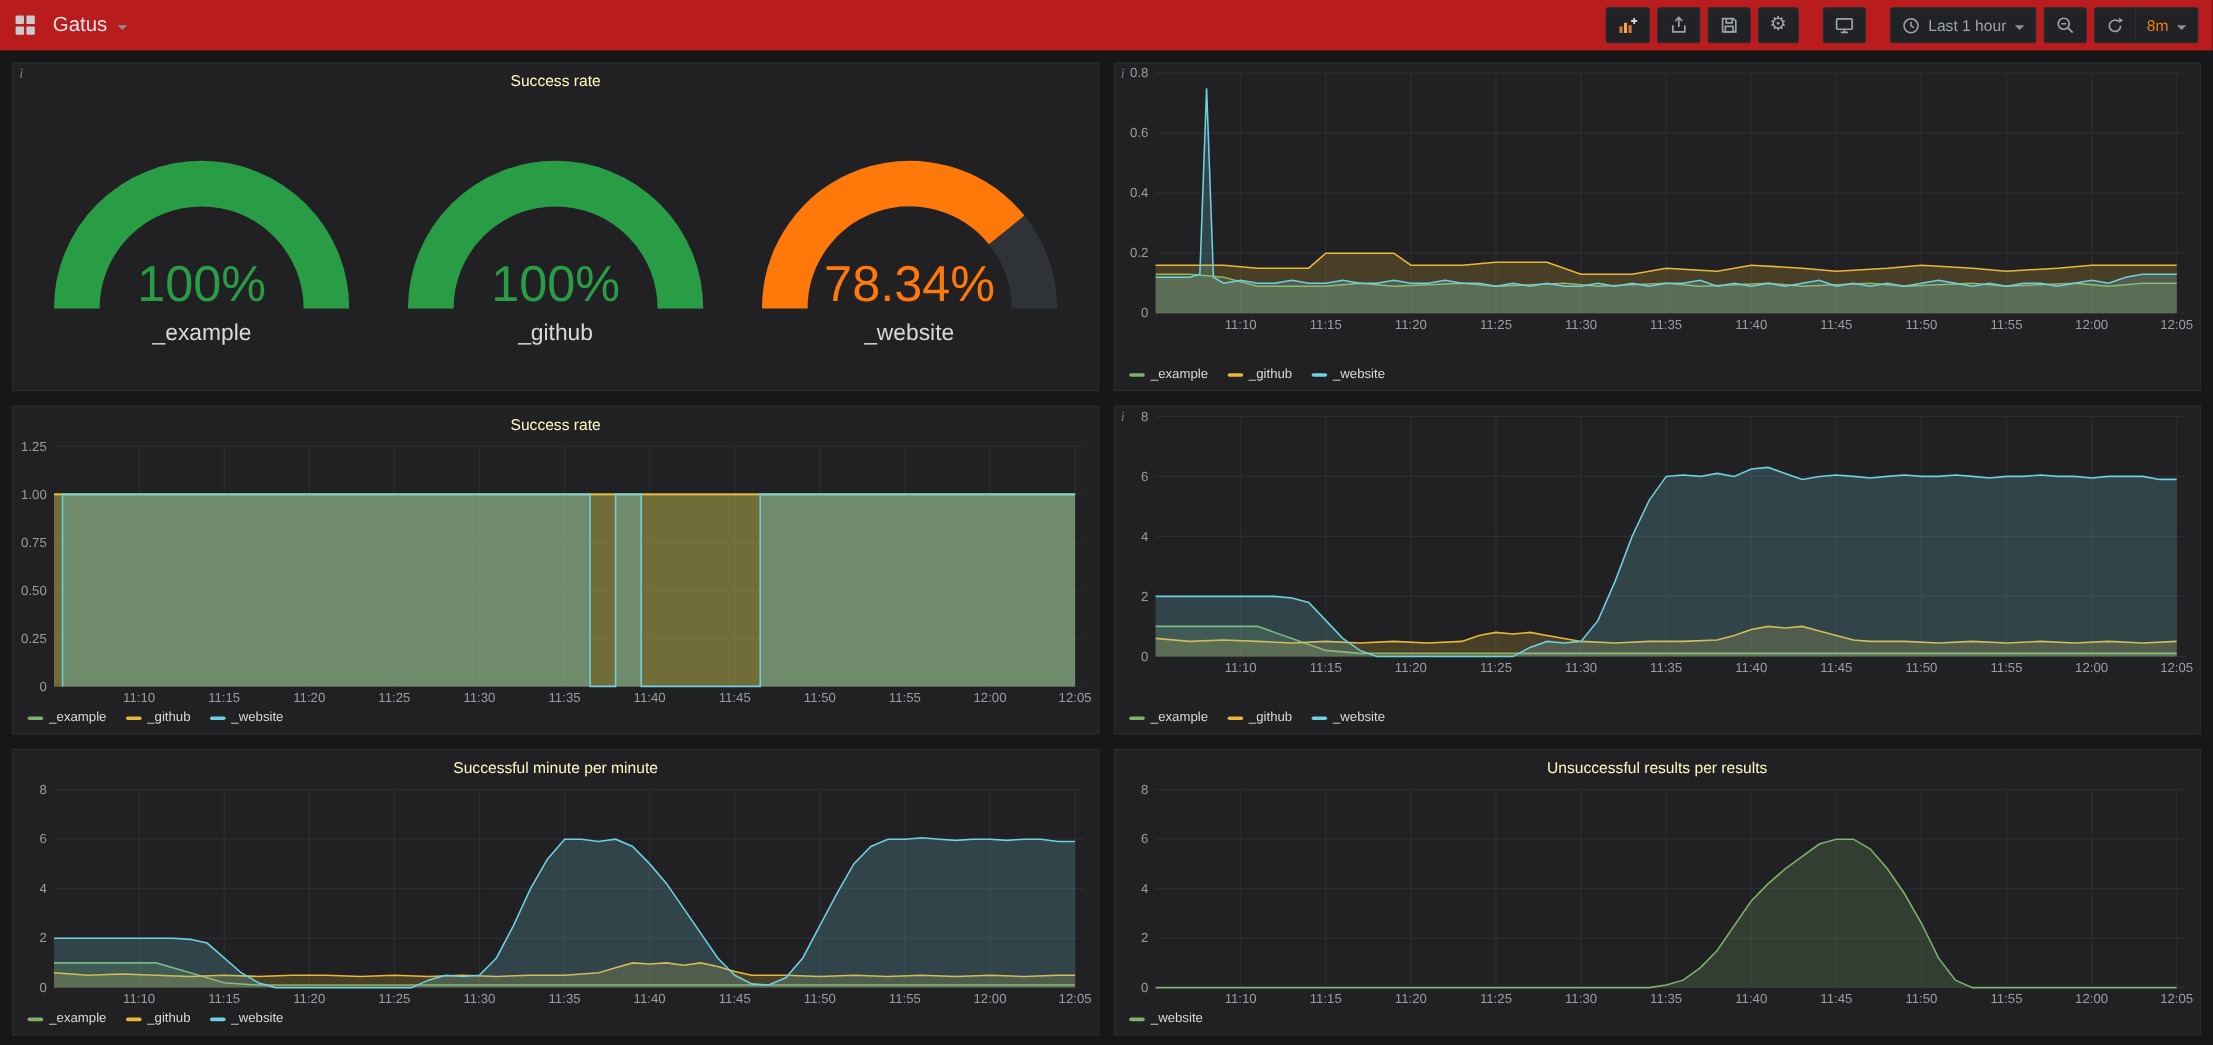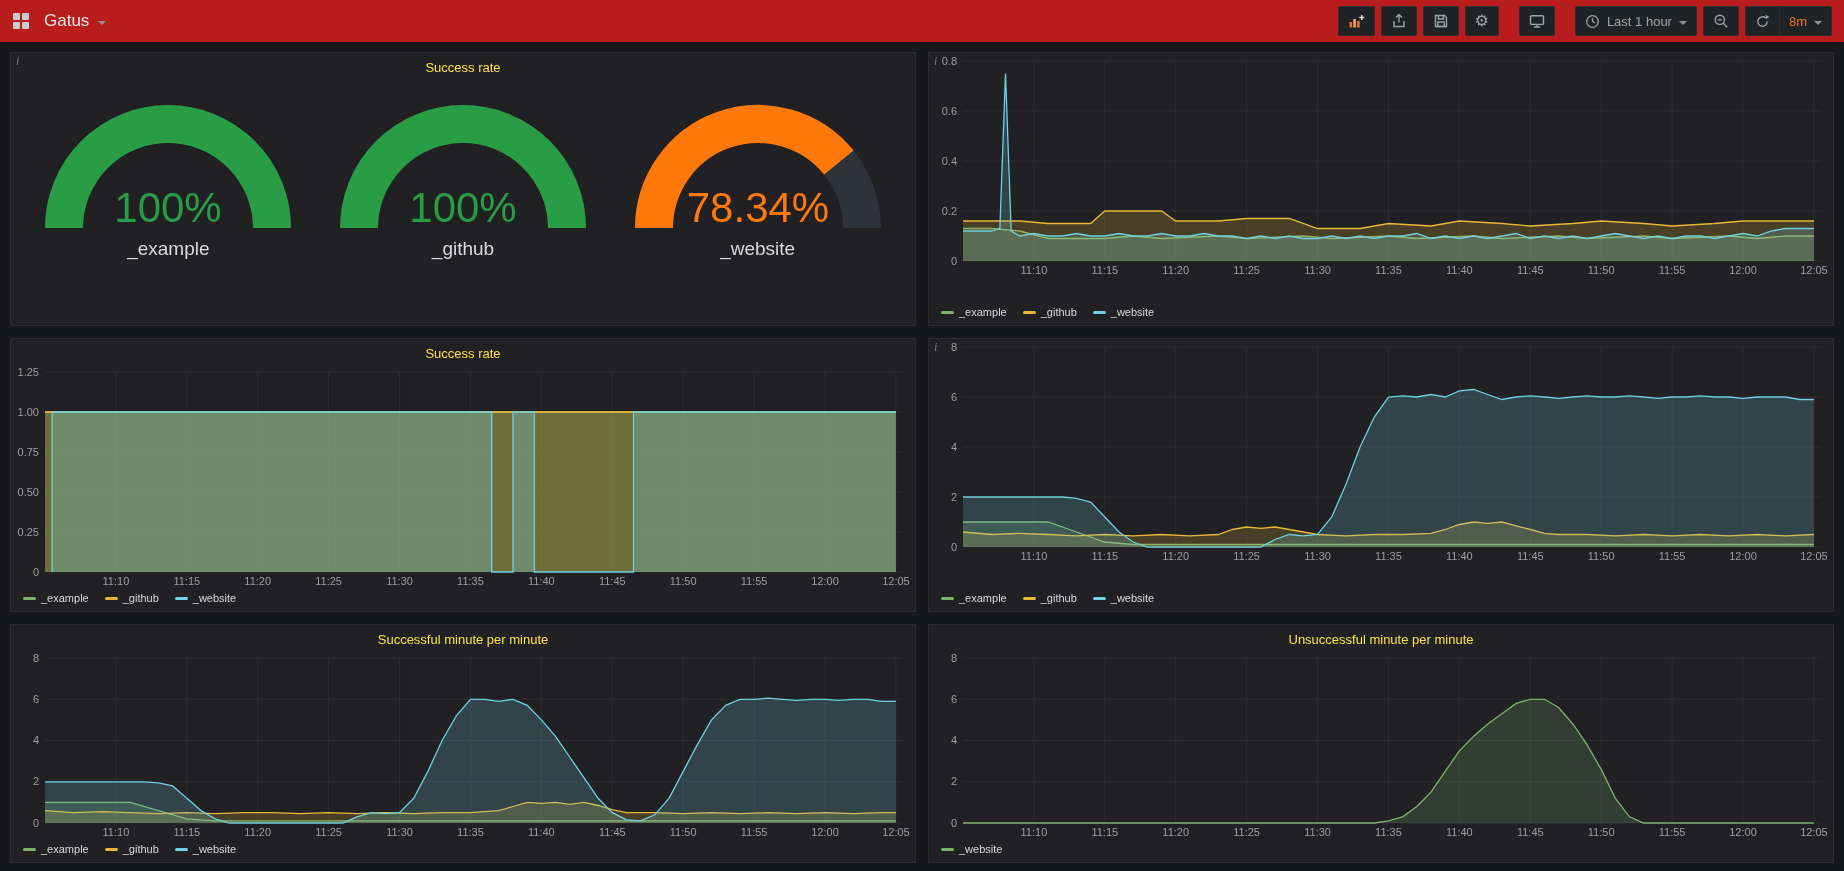--- a/index.html
+++ b/index.html
@@ -16,28 +16,28 @@
   .caret { width:0; height:0; border-left:4px solid transparent; border-right:4px solid transparent; border-top:4px solid #8e9196; display:inline-block; margin-top:3px; }
   .nav-right { display:flex; align-items:center; gap:6px; }
   .nav-btn { display:flex; align-items:center; gap:7px; height:30px; padding:0 9px; background:#202226; border:1px solid #2a2d31; border-radius:2px; color:#9fa3a7; font-size:13px; cursor:pointer; font-family:inherit; }
   .gap-left { margin-left:14px; }
   .glyph { font-size:16px; line-height:1; color:#9fa3a7; }
   .refresh-interval { color:#eb7b18; font-weight:500; }
   .refresh-divider { width:1px; align-self:stretch; background:#2a2d31; margin:0 2px; }
   
   .grid { display:grid; grid-template-columns:1fr 1fr; grid-template-rows:274px 274px 239px; gap:12px; padding:10px; }
   .panel { position:relative; background:#212124; border:1px solid #2c2c30; display:flex; flex-direction:column; }
-  .panel-title { margin:0; font-size:13px; font-weight:500; color:#fde047; text-align:center; padding:7px 0 3px; cursor:pointer; flex:0 0 auto; }
+  .panel-title { margin:0; font-size:13px; font-weight:500; color:#fef9c3; text-align:center; padding:7px 0 3px; cursor:pointer; flex:0 0 auto; }
   .info-corner { position:absolute; top:1px; left:5px; font-size:12px; font-style:italic; font-family:"Liberation Serif","DejaVu Serif",serif; color:#767b81; cursor:pointer; }
   .chart { flex:1 1 auto; min-height:0; }
   .legend { flex:0 0 22px; display:flex; align-items:center; gap:16px; padding:0 10px 4px 12px; font-size:11px; color:#d8d9da; }
   .legend-item { display:flex; align-items:center; gap:5px; cursor:pointer; }
   .swatch { width:13px; height:3px; border-radius:2px; display:inline-block; }
   
-  .gauges { flex:1 1 auto; display:flex; justify-content:space-around; padding:0 10px 8px; }
+  .gauges { flex:1 1 auto; display:flex; align-items:center; justify-content:space-around; padding:0 10px 8px; }
   .gauge { display:flex; flex-direction:column; align-items:center; }
   .gauge-label { font-size:19px; color:#d8d9da; margin-top:2px; }
   svg { display:block; }
   svg text { font-family:"Liberation Sans","DejaVu Sans",sans-serif; }
 </style>
 </head>
 <body>
 
 <header class="navbar">
   <div class="nav-left">
@@ -410,21 +410,21 @@
           <span>_github</span>
         </span>
         <span class="legend-item">
           <span class="swatch" style="background: rgb(110, 208, 224);"></span>
           <span>_website</span>
         </span>
       </div>
   </section>
 
   <section class="panel">
-    <h2 class="panel-title">Unsuccessful minute per minute</h2>
+    <h2 class="panel-title">Unsuccessful results per results</h2>
     <div class="chart">
         <svg width="904" height="190">
           <line x1="34" x2="892" y1="173" y2="173" stroke="#2c2d31" stroke-width="1"></line>
           <text x="28" y="176.5" text-anchor="end" font-size="11" fill="#9a9da2">0</text>
           <line x1="34" x2="892" y1="131.75" y2="131.75" stroke="#2c2d31" stroke-width="1"></line>
           <text x="28" y="135.25" text-anchor="end" font-size="11" fill="#9a9da2">2</text>
           <line x1="34" x2="892" y1="90.5" y2="90.5" stroke="#2c2d31" stroke-width="1"></line>
           <text x="28" y="94" text-anchor="end" font-size="11" fill="#9a9da2">4</text>
           <line x1="34" x2="892" y1="49.25" y2="49.25" stroke="#2c2d31" stroke-width="1"></line>
           <text x="28" y="52.75" text-anchor="end" font-size="11" fill="#9a9da2">6</text>

